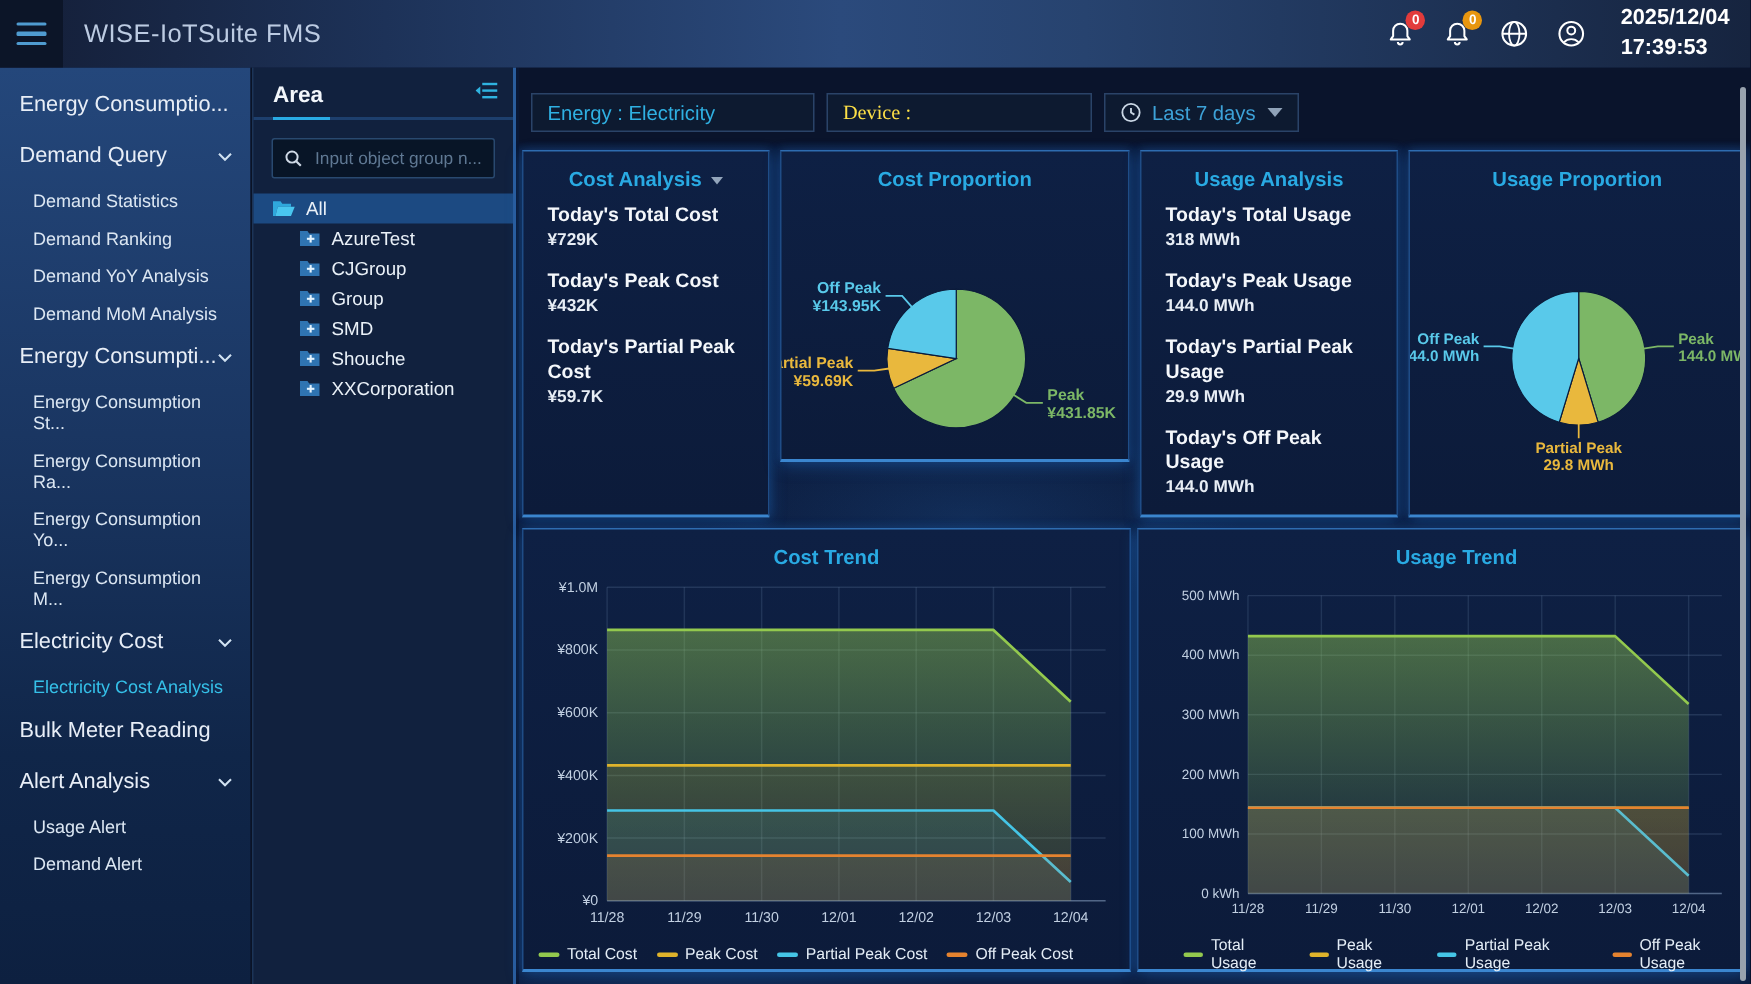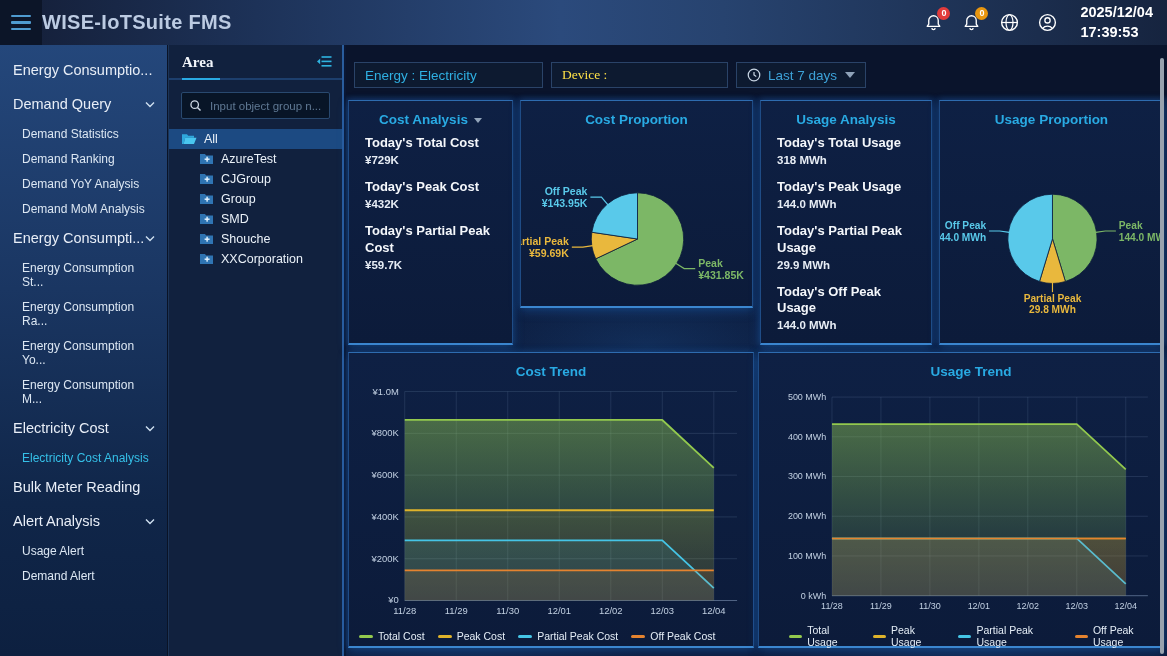--- a/index.html
+++ b/index.html
@@ -6,42 +6,42 @@
   html,body { width:1167px; height:656px; overflow:hidden; }
   body { font-family:"Liberation Sans", sans-serif; background:#060b18; }
   #app { position:relative; width:1167px; height:656px; background:#0a1734; overflow:hidden; }
 
   
   #topbar { position:absolute; top:0; left:0; width:100%; height:45px;
     background:linear-gradient(90deg,#141e37 0%,#1d3258 22%,#2b4a7c 48%,#27436f 62%,#16243f 100%);
     display:flex; align-items:center; z-index:5; }
   #hamburger { width:42px; height:45px; background:#0c1528; display:flex; flex-direction:column; justify-content:center; align-items:center; gap:4px; cursor:pointer; }
   #hamburger i { display:block; width:20px; height:2.5px; background:#4f9bd0; border-radius:1px; }
-  #app-title { color:#bccbe2; font-size:20px; font-weight:bold; letter-spacing:.3px; }
+  #app-title { color:#bccbe2; font-size:17px; font-weight:normal; letter-spacing:.3px; margin-left:14px; }
   #topbar-right { margin-left:auto; display:flex; align-items:center; gap:16px; padding-right:14px; }
   .tb-icon { position:relative; width:22px; height:22px; display:flex; align-items:center; justify-content:center; cursor:pointer; }
   .badge { position:absolute; top:-5px; right:-6px; min-width:13px; height:13px; border-radius:7px; font-size:9px; font-weight:bold; color:#fff; display:flex; align-items:center; justify-content:center; padding:0 2px; }
   .badge.red { background:#e23b3b; }
   .badge.orange { background:#e8960f; }
   #datetime { color:#fff; font-size:14.5px; font-weight:bold; line-height:1.32; margin-left:6px; }
 
   
   #sidebar { position:absolute; top:45px; left:0; width:168px; bottom:0;
     background:linear-gradient(180deg,#24477b 0%,#1a3662 40%,#102649 75%,#0d2040 100%);
     border-right:1px solid #0a1326; padding-top:8px; overflow:hidden; }
   .side-item { display:flex; align-items:center; justify-content:space-between; color:#e8eef7; cursor:pointer; }
   .side-item.l1 { font-size:14.5px; padding:9px 12px 9px 13px; }
   .side-item.l2 { font-size:12px; padding:5.5px 12px 5.5px 22px; color:#dce7f3; }
   .side-item.active span:first-child { color:#35c0e8; }
   .side-item .chev { display:flex; align-items:center; }
 
   
   #area-panel { position:absolute; top:45px; left:168px; width:176px; bottom:0;
     background:#11213e; border-left:1px solid #1c3457; border-right:2px solid #2a5d9d; }
-  #area-header { display:flex; justify-content:space-between; padding:9px 10px 6px 13px; border-bottom:2px solid #1d3f6d; position:relative;font-family:Liberation Serif, serif; }
+  #area-header { display:flex; align-items:center; justify-content:space-between; padding:9px 10px 6px 13px; border-bottom:2px solid #1d3f6d; position:relative; }
   #area-title { color:#f2f6fb; font-size:15px; font-weight:bold; }
   #area-title-underline { position:absolute; left:13px; bottom:-2px; width:38px; height:2px; background:#29aae3; }
   #area-search-wrap { padding:12px 12px 10px 12px; }
   #area-search { display:flex; align-items:center; gap:8px; height:27px; background:#081527; border:1px solid #29496f; border-radius:2px; padding:0 7px; }
   #area-search input { flex:1; min-width:0; background:transparent; border:none; outline:none; color:#c9d6e4; font-size:11.5px; font-family:"Liberation Sans",sans-serif; }
   #area-search input::placeholder { color:#5f7893; }
   .tree-row { display:flex; align-items:center; gap:7px; height:20px; color:#eaf1f8; font-size:12.5px; cursor:pointer; padding-left:12px; }
   .tree-row.child { padding-left:30px; }
   .tree-row.sel { background:#1c4a82; }
 

